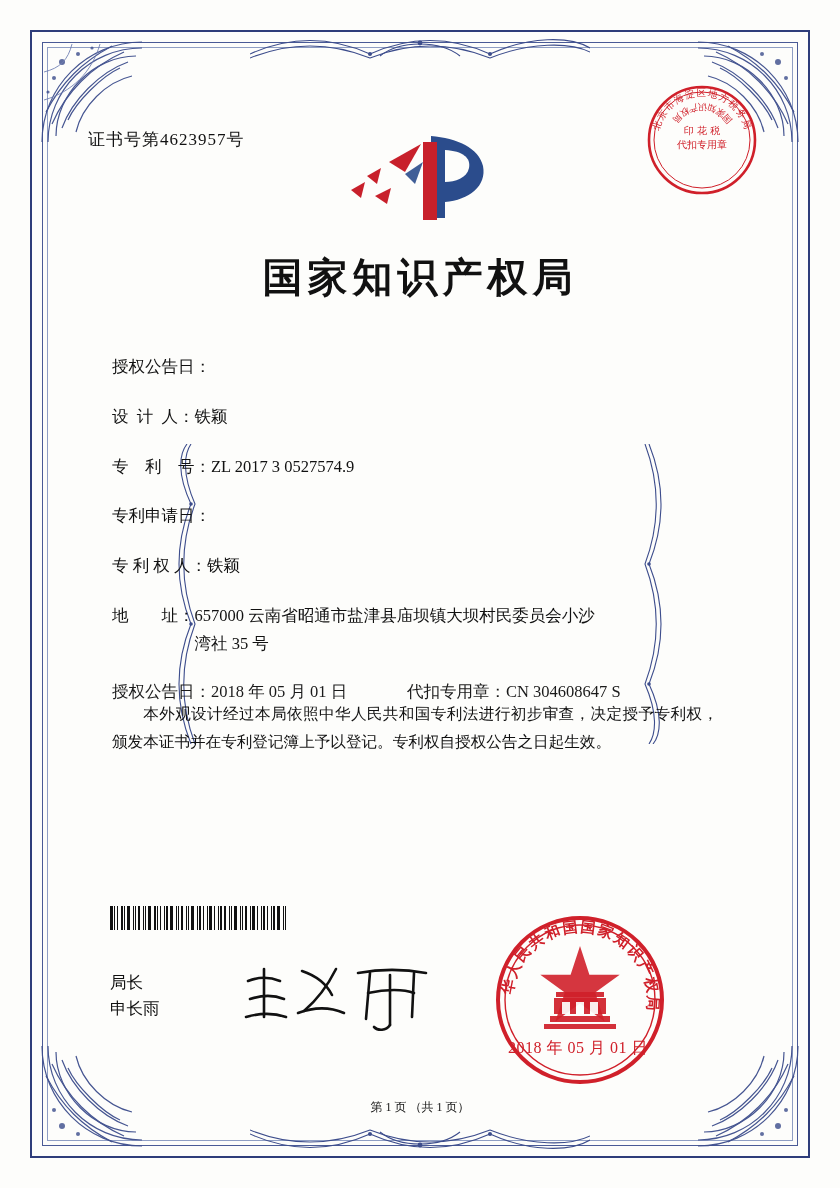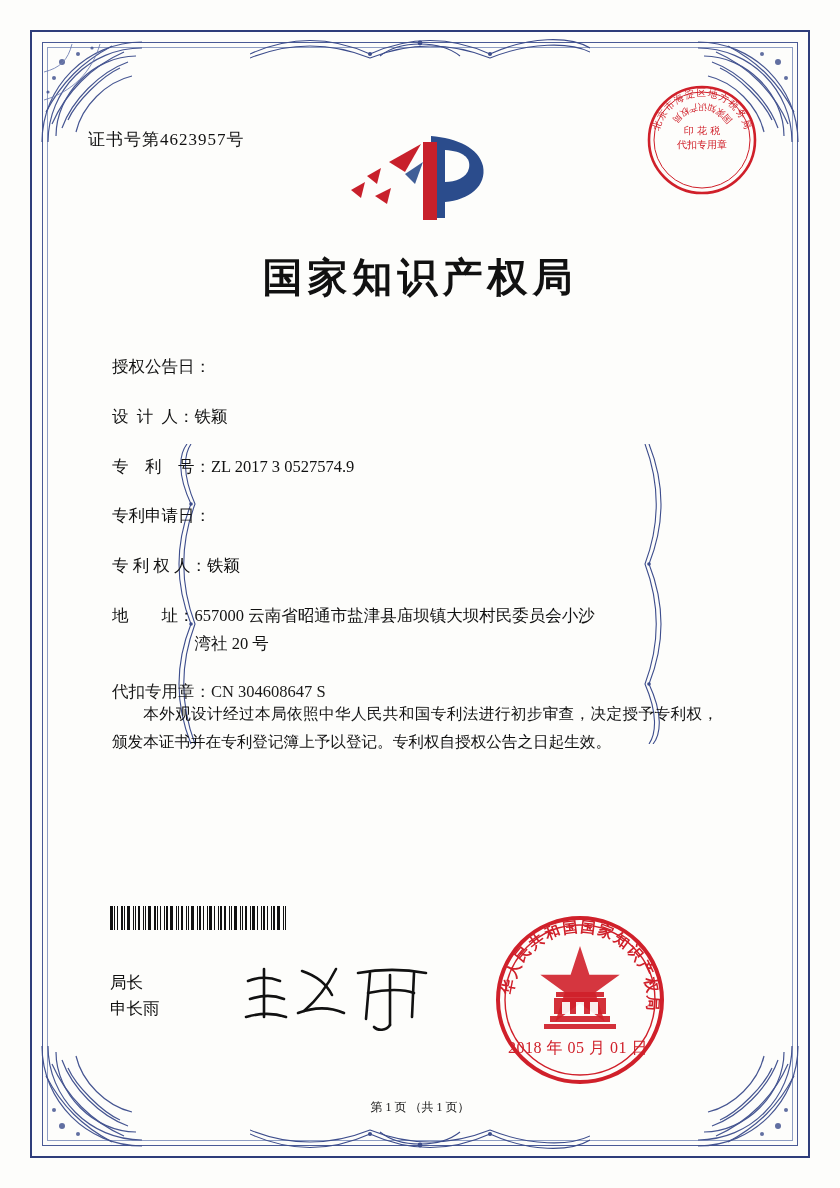--- a/index.html
+++ b/index.html
@@ -399,25 +399,28 @@
       <span class="field-label">专利申请日：</span>
     </div>
     <div class="field-row">
       <span class="field-label">专 利 权 人：</span>
       <span class="field-value">铁颖</span>
     </div>
     <div class="field-row">
       <span class="field-label">地        址：</span>
       <span class="field-value">
         <span>657000  云南省昭通市盐津县庙坝镇大坝村民委员会小沙</span>
-        <span class="cont">湾社 20 号</span>
+        <span class="cont">湾社 35 号</span>
       </span>
     </div>
 
     <div class="pub-row">
+      <span class="pub-left">
+        <span>授权公告日：</span><span>2018 年 05 月 01 日</span>
+      </span>
       <span class="pub-right">
         <span>代扣专用章：</span><span>CN 304608647 S</span>
       </span>
     </div>
   </div>
 
   <div class="paragraphs">
     <p>本外观设计经过本局依照中华人民共和国专利法进行初步审查，决定授予专利权，颁发本证书并在专利登记簿上予以登记。专利权自授权公告之日起生效。</p>
   </div>
 

